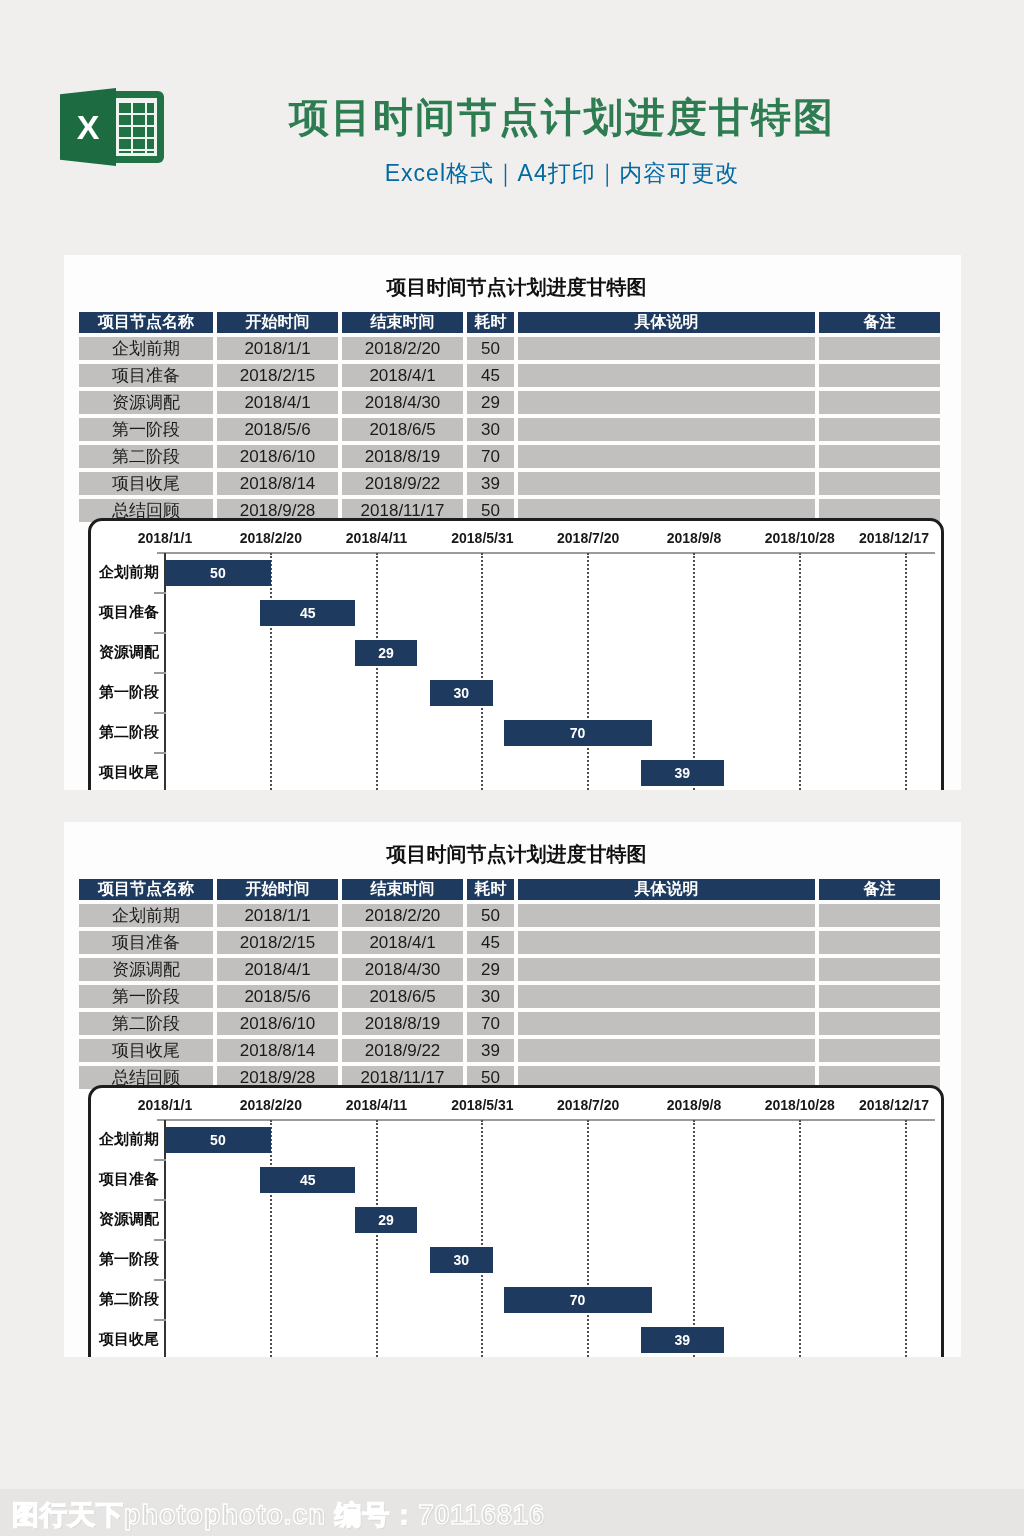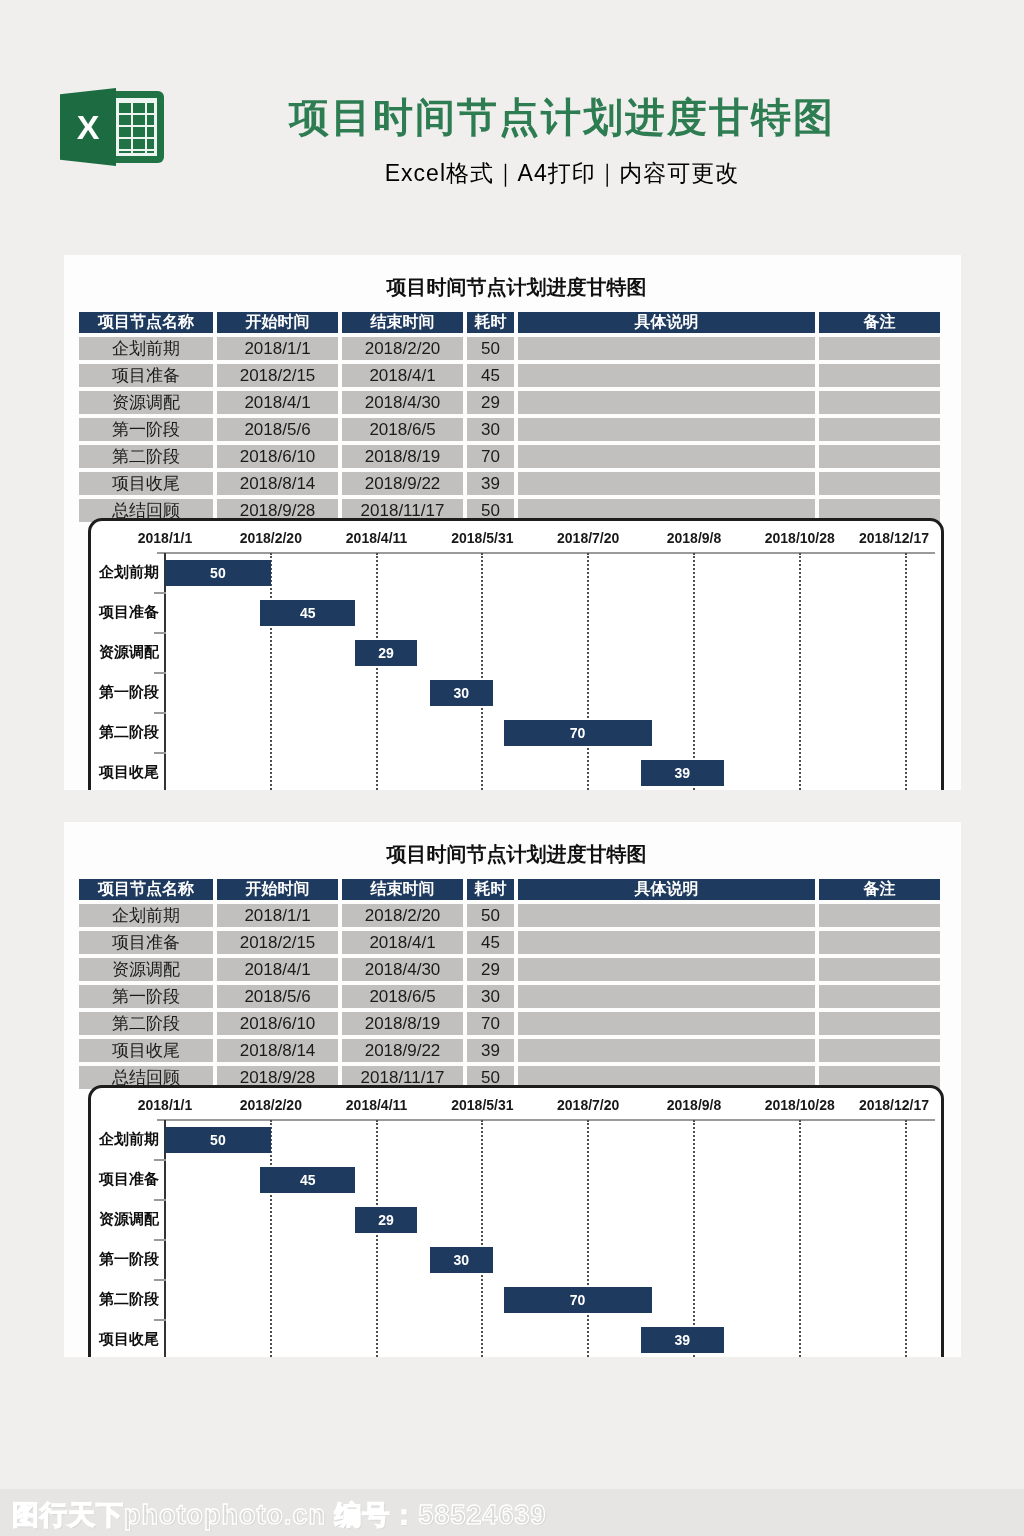--- a/index.html
+++ b/index.html
@@ -21,21 +21,21 @@
              background-image:
                repeating-linear-gradient(to right,  #eef4f0 0 2px, transparent 2px 14px),
                repeating-linear-gradient(to bottom, #eef4f0 0 2px, transparent 2px 12px); }
   .xl-flap { position:absolute; left:0; top:0; width:56px; height:78px;
              background:#1d6b41;
              clip-path: polygon(0 8%, 100% 0, 100% 100%, 0 92%);
              display:flex; align-items:center; justify-content:center;
              color:#fff; font-weight:bold; font-size:34px; }
   .hdr-text { padding-top:90px; padding-left:100px; text-align:center; }
   .hdr-text h1 { font-size:40px; font-weight:bold; color:#2e7d52; letter-spacing:2px; }
-  .hdr-text p  { margin-top:13px; font-size:23px; color:#000000; letter-spacing:1px; }
+  .hdr-text p  { margin-top:13px; font-size:23px; color:#0369a1; letter-spacing:1px; }
 
   
   .panel { position:absolute; left:64px; width:897px; height:535px;
            background:#fdfdfd; overflow:hidden; }
   .panel-title { padding-top:19px; padding-left:8px; text-align:center;
                  font-size:20px; font-weight:bold; color:#101010; }
 
   .gantt-table { border-collapse:separate; border-spacing:4px; table-layout:fixed;
                  width:866px; margin:7px 0 0 11px; }
   .gantt-table th { background:#1e3a5e; color:#fff; font-size:16px; font-weight:bold;
@@ -330,14 +330,14 @@
           <div class="bar" style="left: 264.44px; width: 61.364px; top: 119px; background: rgb(30, 58, 95);">29</div>
           <div class="bar" style="left: 338.5px; width: 63.48px; top: 159px; background: rgb(30, 58, 95);">30</div>
           <div class="bar" style="left: 412.56px; width: 148.12px; top: 199px; background: rgb(30, 58, 95);">70</div>
           <div class="bar" style="left: 550.1px; width: 82.524px; top: 239px; background: rgb(30, 58, 95);">39</div>
         </div>
     </div>
   </section>
 </main>
 
 <div class="wm-bar">
-  <span class="wm">图行天下photophoto.cn 编号：58524639</span>
+  <span class="wm">图行天下photophoto.cn 编号：70116816</span>
 </div>
 
 </body></html>

